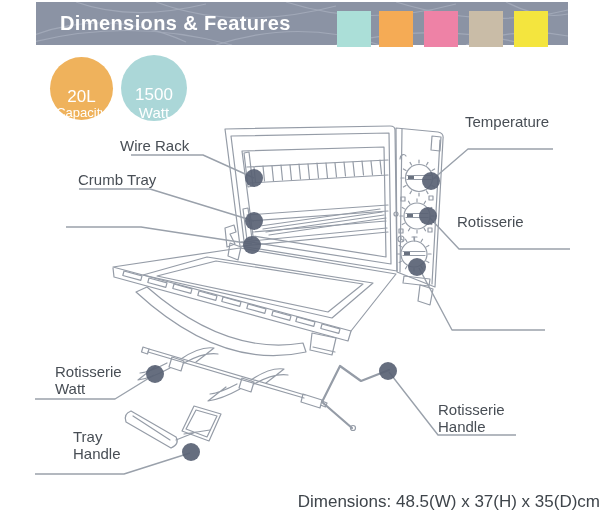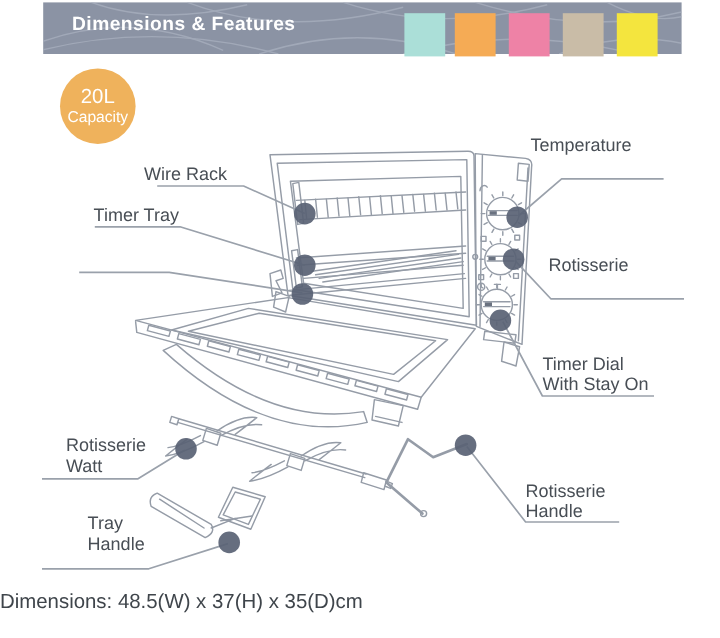--- a/index.html
+++ b/index.html
@@ -1,48 +1,48 @@
 <!DOCTYPE html>
 <html><head>
 <meta charset="utf-8">
 <style>
   html,body{margin:0;padding:0;background:#fff;}
   .stage{position:relative;width:600px;height:532px;background:#ffffff;overflow:hidden;
          font-family:"Liberation Sans",sans-serif;}
   
   .band{position:absolute;left:36px;top:2px;width:532px;height:43px;background:#8b93a4;}
   .band-curves{position:absolute;left:0;top:0;width:532px;height:43px;}
-  .band-title{position:absolute;left:24px;top:10px;color:#ffffff;font-size:16px;font-weight:bold;
+  .band-title{position:absolute;left:24px;top:10px;color:#ffffff;font-size:20px;font-weight:bold;
               letter-spacing:.4px;white-space:nowrap;}
   .sq{position:absolute;top:9px;width:34px;height:36px;}
   .sq1{left:301px}.sq2{left:343px}.sq3{left:388px}.sq4{left:433px}.sq5{left:478px}
   
   .badge{position:absolute;border-radius:50%;color:#fff;display:flex;flex-direction:column;
-         align-items:center;justify-content:center;text-align:center;line-height:1.08;}
+         align-items:center;justify-content:flex-end;text-align:center;line-height:1.08;}
   #badge-capacity{left:50px;top:57px;width:63px;height:63px;}
   #badge-wattage{left:121px;top:55px;width:66px;height:66px;}
   .badge-line1{font-size:17px;}
   .badge-line2{font-size:13px;}
   #badge-wattage .badge-line2{font-size:15px;}
   
   .diagram{position:absolute;left:0;top:0;width:600px;height:532px;}
   
   .callout{position:absolute;color:#484e55;font-size:15px;line-height:17px;white-space:nowrap;}
   .callout .ln{display:block;}
   #co-wire-rack{left:120px;top:137px}
   #co-bake-tray{left:78px;top:171px}
   #co-crumb-tray{left:65px;top:209px}
-  #co-temperature{left:442px;top:113px}
+  #co-temperature{left:465px;top:113px}
   #co-rot-heat{left:457px;top:213px}
   #co-timer{left:452px;top:295px}
   #co-rot-fork{left:55px;top:363px}
   #co-rot-handle{left:438px;top:401px}
   #co-tray-handle{left:73px;top:428px}
   
-  .footer-text{position:absolute;left:0;right:0;top:492px;text-align:left;font-size:17px;
+  .footer-text{position:absolute;left:0;right:0;top:492px;text-align:right;font-size:17px;
                color:#3f454b;}
 </style>
 </head>
 <body>
 
 <div class="stage">
 
   <div class="band" style="background: rgb(139, 147, 164);">
     <svg class="band-curves" viewBox="0 0 532 43">
       <g fill="none" stroke="#a9b0bf" stroke-width="1.2" opacity="0.75">
@@ -63,20 +63,24 @@
     <div class="sq sq2" style="background: rgb(245, 171, 85);"></div>
     <div class="sq sq3" style="background: rgb(238, 130, 166);"></div>
     <div class="sq sq4" style="background: rgb(201, 188, 167);"></div>
     <div class="sq sq5" style="background: rgb(244, 229, 62);"></div>
   </div>
 
   <div class="badge" id="badge-capacity" style="background: rgb(239, 178, 92);">
     <div class="badge-line1">20L</div>
     <div class="badge-line2">Capacity</div>
   </div>
+  <div class="badge" id="badge-wattage" style="background: rgb(171, 215, 216);">
+    <div class="badge-line1">1500</div>
+    <div class="badge-line2">Watt</div>
+  </div>
 
   <svg class="diagram" viewBox="0 0 600 532">
     <defs>
       <path id="ticks" d="M15,0L18,0 M13,-7.5L15.6,-9 M7.5,-13L9,-15.6 M0,-15L0,-18 M-7.5,-13L-9,-15.6 M-13,-7.5L-15.6,-9 M-15,0L-18,0 M-13,7.5L-15.6,9 M-7.5,13L-9,15.6 M0,15L0,18 M7.5,13L9,15.6 M13,7.5L15.6,9"></path>
     </defs>
 
     <g fill="none" stroke="#959ca7" stroke-width="1.2" stroke-linejoin="round" stroke-linecap="round">
 
       <path d="M225,129 L390,126 Q395,126 395,130 L397,271 L240,246 Z"></path>
       <path d="M231,136 L389,133 L391,264 L244,241 Z"></path>
@@ -176,31 +180,27 @@
       <circle cx="155" cy="374" r="9"></circle>
       <circle cx="388" cy="371" r="9"></circle>
       <circle cx="191" cy="452" r="9"></circle>
     </g>
   </svg>
 
   <div class="callout" id="co-wire-rack">
     <span class="ln">Wire Rack</span>
   </div>
   <div class="callout" id="co-bake-tray">
-    <span class="ln">Timer Tray</span>
+    <span class="ln">Crumb Tray</span>
   </div>
   <div class="callout" id="co-temperature">
     <span class="ln">Temperature</span>
   </div>
   <div class="callout" id="co-rot-heat">
     <span class="ln">Rotisserie</span>
-  </div>
-  <div class="callout" id="co-timer">
-    <span class="ln">Timer Dial</span>
-    <span class="ln">With Stay On</span>
   </div>
   <div class="callout" id="co-rot-fork">
     <span class="ln">Rotisserie</span>
     <span class="ln">Watt</span>
   </div>
   <div class="callout" id="co-rot-handle">
     <span class="ln">Rotisserie</span>
     <span class="ln">Handle</span>
   </div>
   <div class="callout" id="co-tray-handle">

